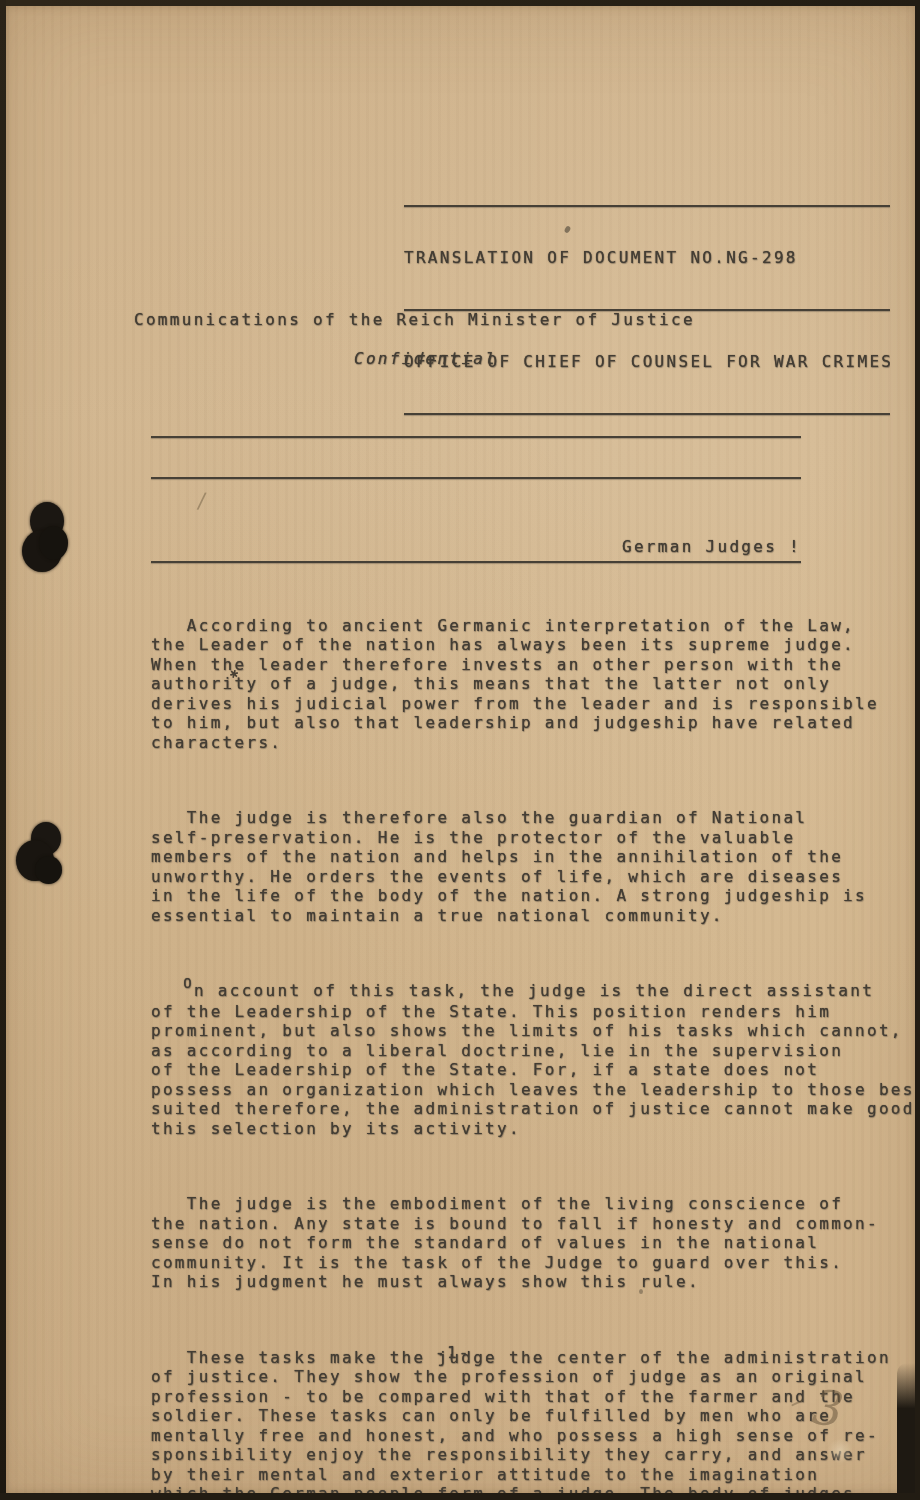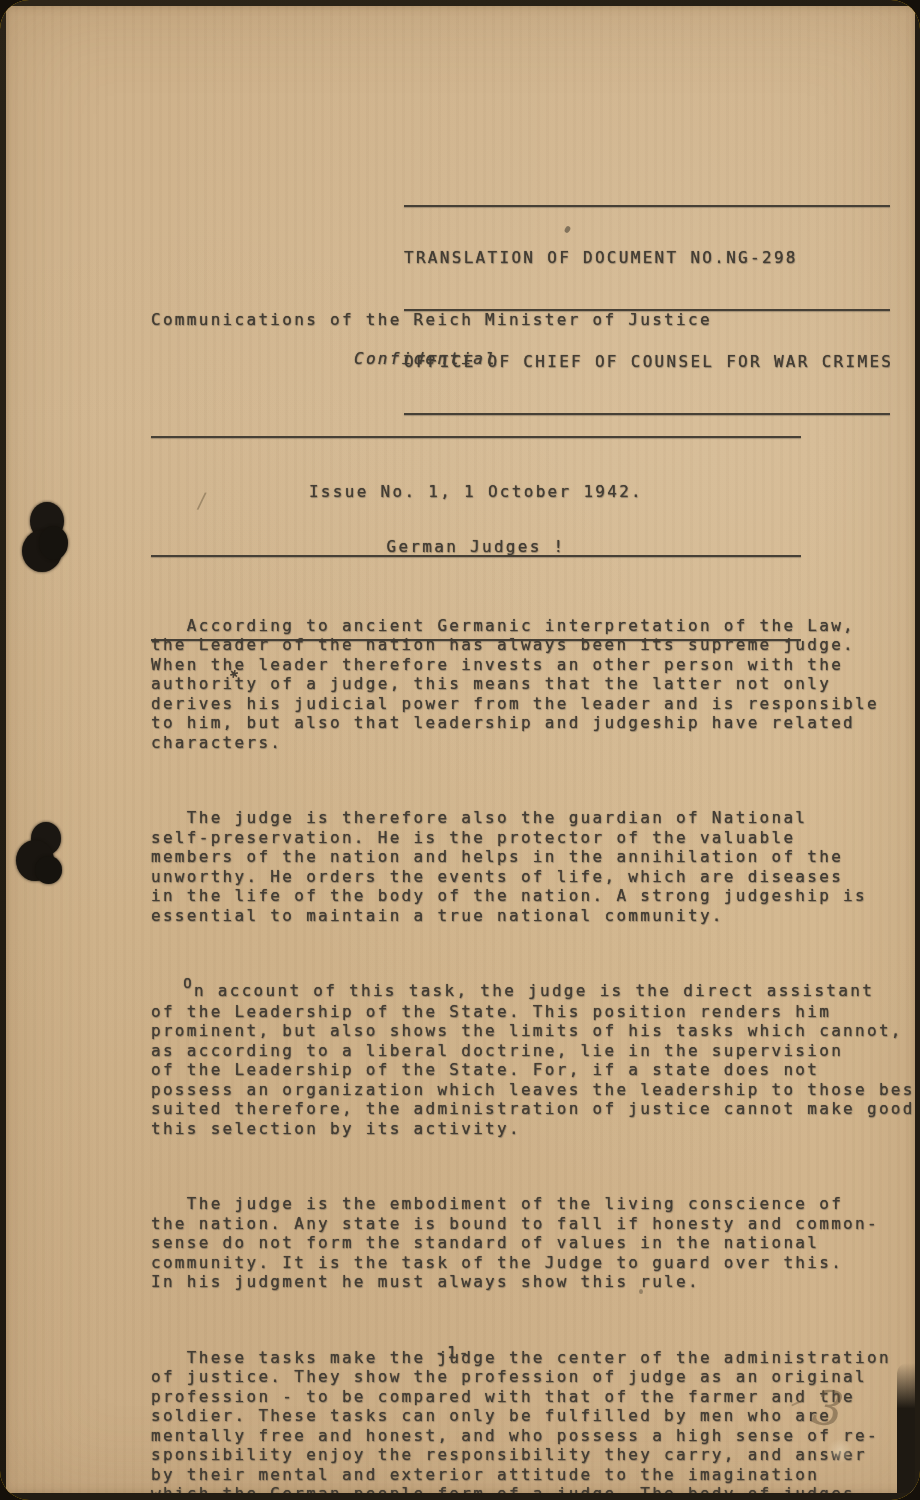--- a/index.html
+++ b/index.html
@@ -1,21 +1,20 @@
 <!DOCTYPE html>
 <html><head>
 <meta charset="utf-8">
 <title>Scanned Document</title>
 <style>
   html,body{margin:0;padding:0;background:#15100a;}
   .page{
     position:relative; width:920px; height:1500px; overflow:hidden;
     background:#eab308;
     font-family:"DejaVu Sans Mono", monospace;
-    border-radius:29px;
   }
   .paper{
     position:absolute; left:6px; top:6px; right:5px; bottom:7px;
     background:
       radial-gradient(ellipse at 72% 18%, rgba(255,244,220,0.10), rgba(255,244,220,0) 55%),
       radial-gradient(ellipse at 20% 85%, rgba(120,85,45,0.08), rgba(120,85,45,0) 60%),
       repeating-linear-gradient(90deg, rgba(120,90,60,0.045) 0 3px, rgba(0,0,0,0) 3px 9px),
       linear-gradient(180deg,#cdb089 0%, #d4b993 28%, #d3b78f 62%, #cfb28b 100%);
     box-shadow: inset 0 0 90px rgba(115,80,42,.20), inset 0 0 10px rgba(95,65,35,.28);
   }
@@ -30,29 +29,29 @@
     text-shadow: 0 0 1px rgba(67,61,52,.95), 0.6px 0.8px 1px rgba(67,61,52,.40);
     white-space:pre;
   }
   
   .stamp{position:absolute; left:398px; top:160px; width:486px;}
   .rule{height:2px; background:#464036; box-shadow:0 1px 1px rgba(70,64,54,.35);}
   .stamp-line{height:22px; padding-top:2px; overflow:hidden;}
   
   .line-richter{position:absolute; left:145px; top:261px;}
   .line-richter .trans{margin-left:45px;}
-  .line-subtitle{position:absolute; left:145px; top:304px;}
+  .line-subtitle{position:absolute; left:128px; top:304px;}
   .line-classification{position:absolute; left:348px; top:343px;font-style:italic;}
   
   .issue-box{position:absolute; left:145px; top:391px; width:650px;}
   .issue-text{height:34px; padding-top:5px; text-align:center;}
   .issue-gap{height:4px;}
   
   .body{position:absolute; left:145px; top:492px; width:775px;}
-  .heading{width:650px; text-align:center; margin:0 0 20px 0;}
+  .heading{width:650px; text-align:right; margin:0 0 20px 0;}
   .body p{margin:0 0 17px 0;}
   .raised{position:relative; top:-8px; font-size:14px;}
   .page-number{position:absolute; left:429px; top:1337px;}
   
   .edge{position:absolute; background:#221c13;}
   .edge-left{left:0; top:0; width:6px; height:1500px; background:linear-gradient(180deg,#2a2318,#1d1810);}
   .edge-top{left:0; top:0; width:920px; height:6px; background:linear-gradient(90deg,#2e2619 0 40px,#221c13);}
   .edge-right{right:0; top:0; width:5px; height:1500px;}
   .edge-bottom{left:0; bottom:0; width:920px; height:7px;}
   
@@ -98,21 +97,20 @@
       <div class="rule"></div>
     </div>
 
 
     <div class="line-subtitle typewriter">Communications of the Reich Minister of Justice</div>
 
     <div class="line-classification typewriter">Confidential</div>
 
     <div class="issue-box typewriter">
       <div class="rule"></div>
-      <div class="issue-text">Issue No. 1, 1 October 1942.</div>
       <div class="rule"></div>
       <div class="issue-gap"></div>
       <div class="rule"></div>
     </div>
 
     <div class="body typewriter">
       <div class="heading">German Judges !</div>
       <p>   According to ancient Germanic interpretation of the Law,
 the Leader of the nation has always been its supreme judge.
 When the leader therefore invests an other person with the

